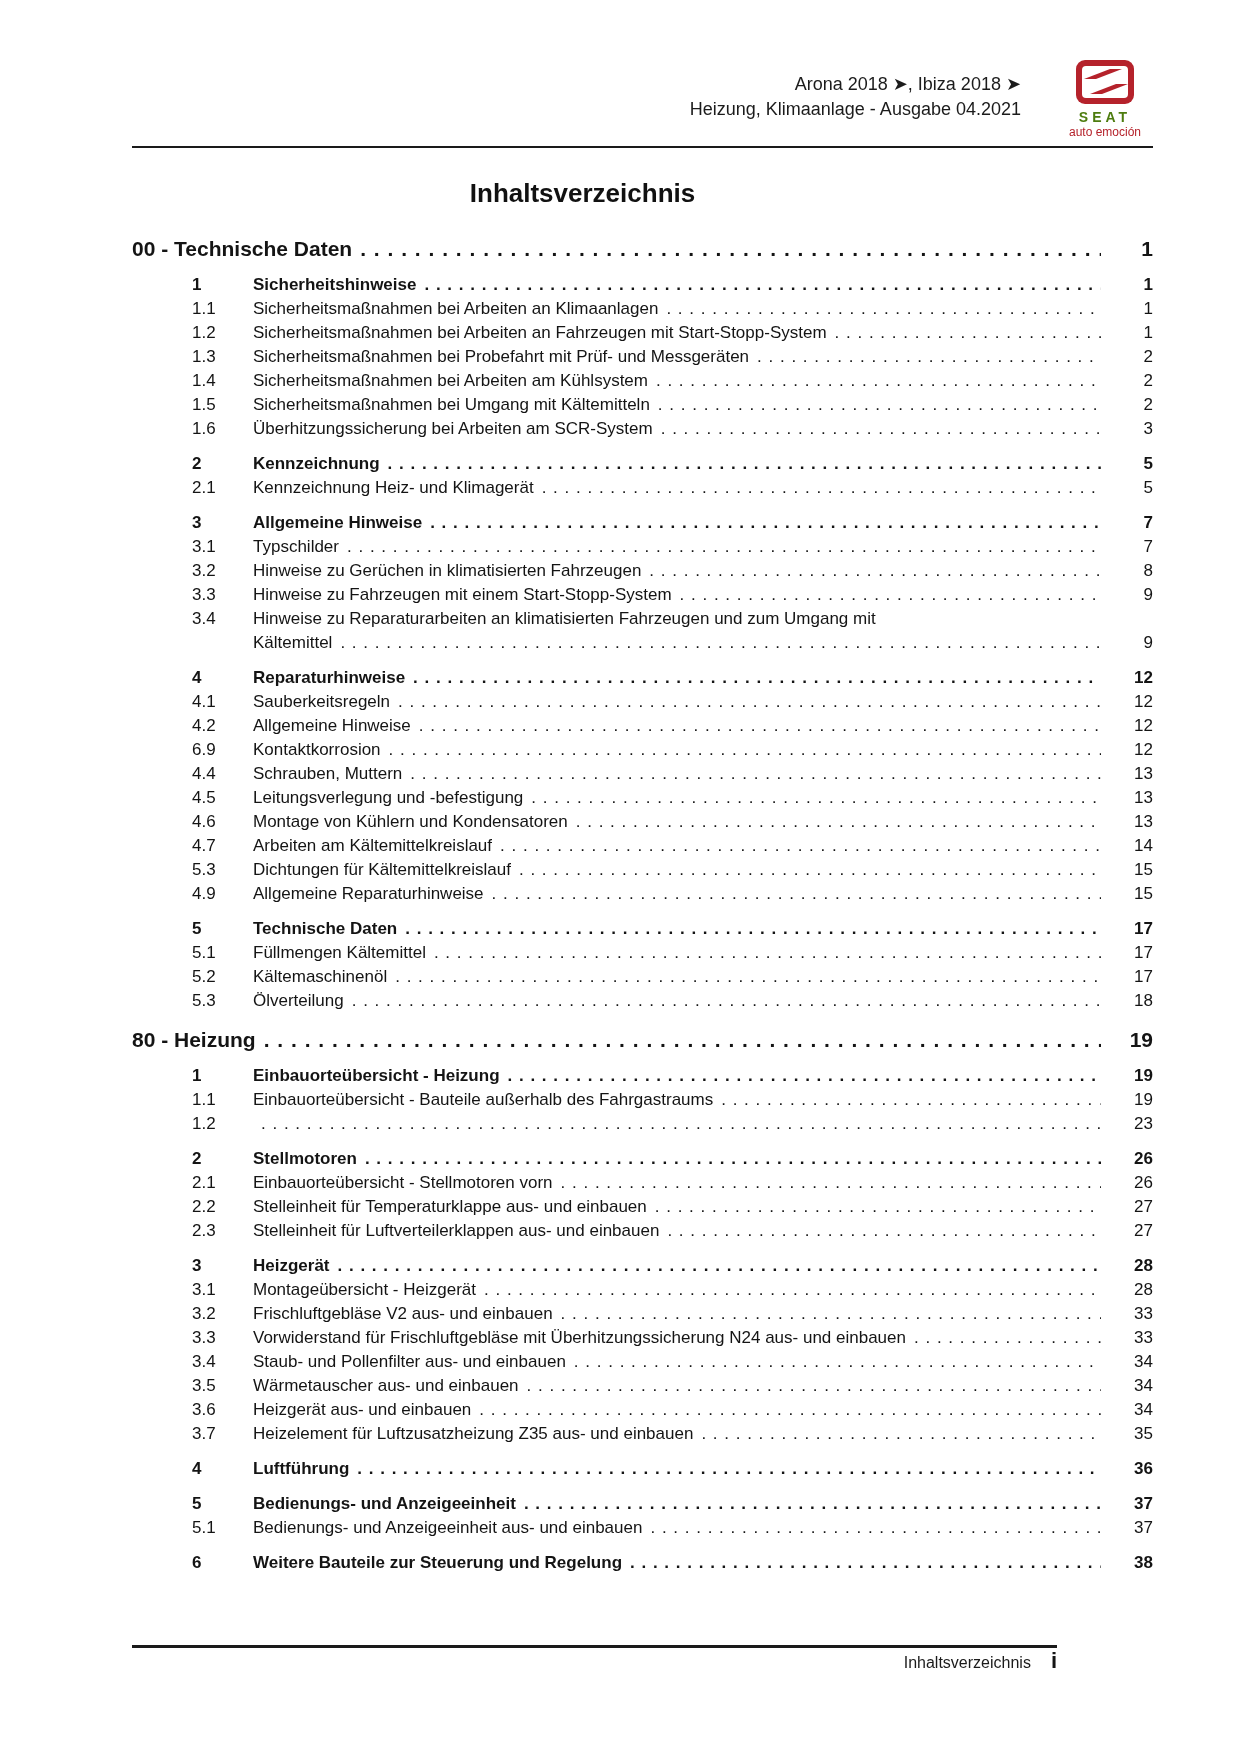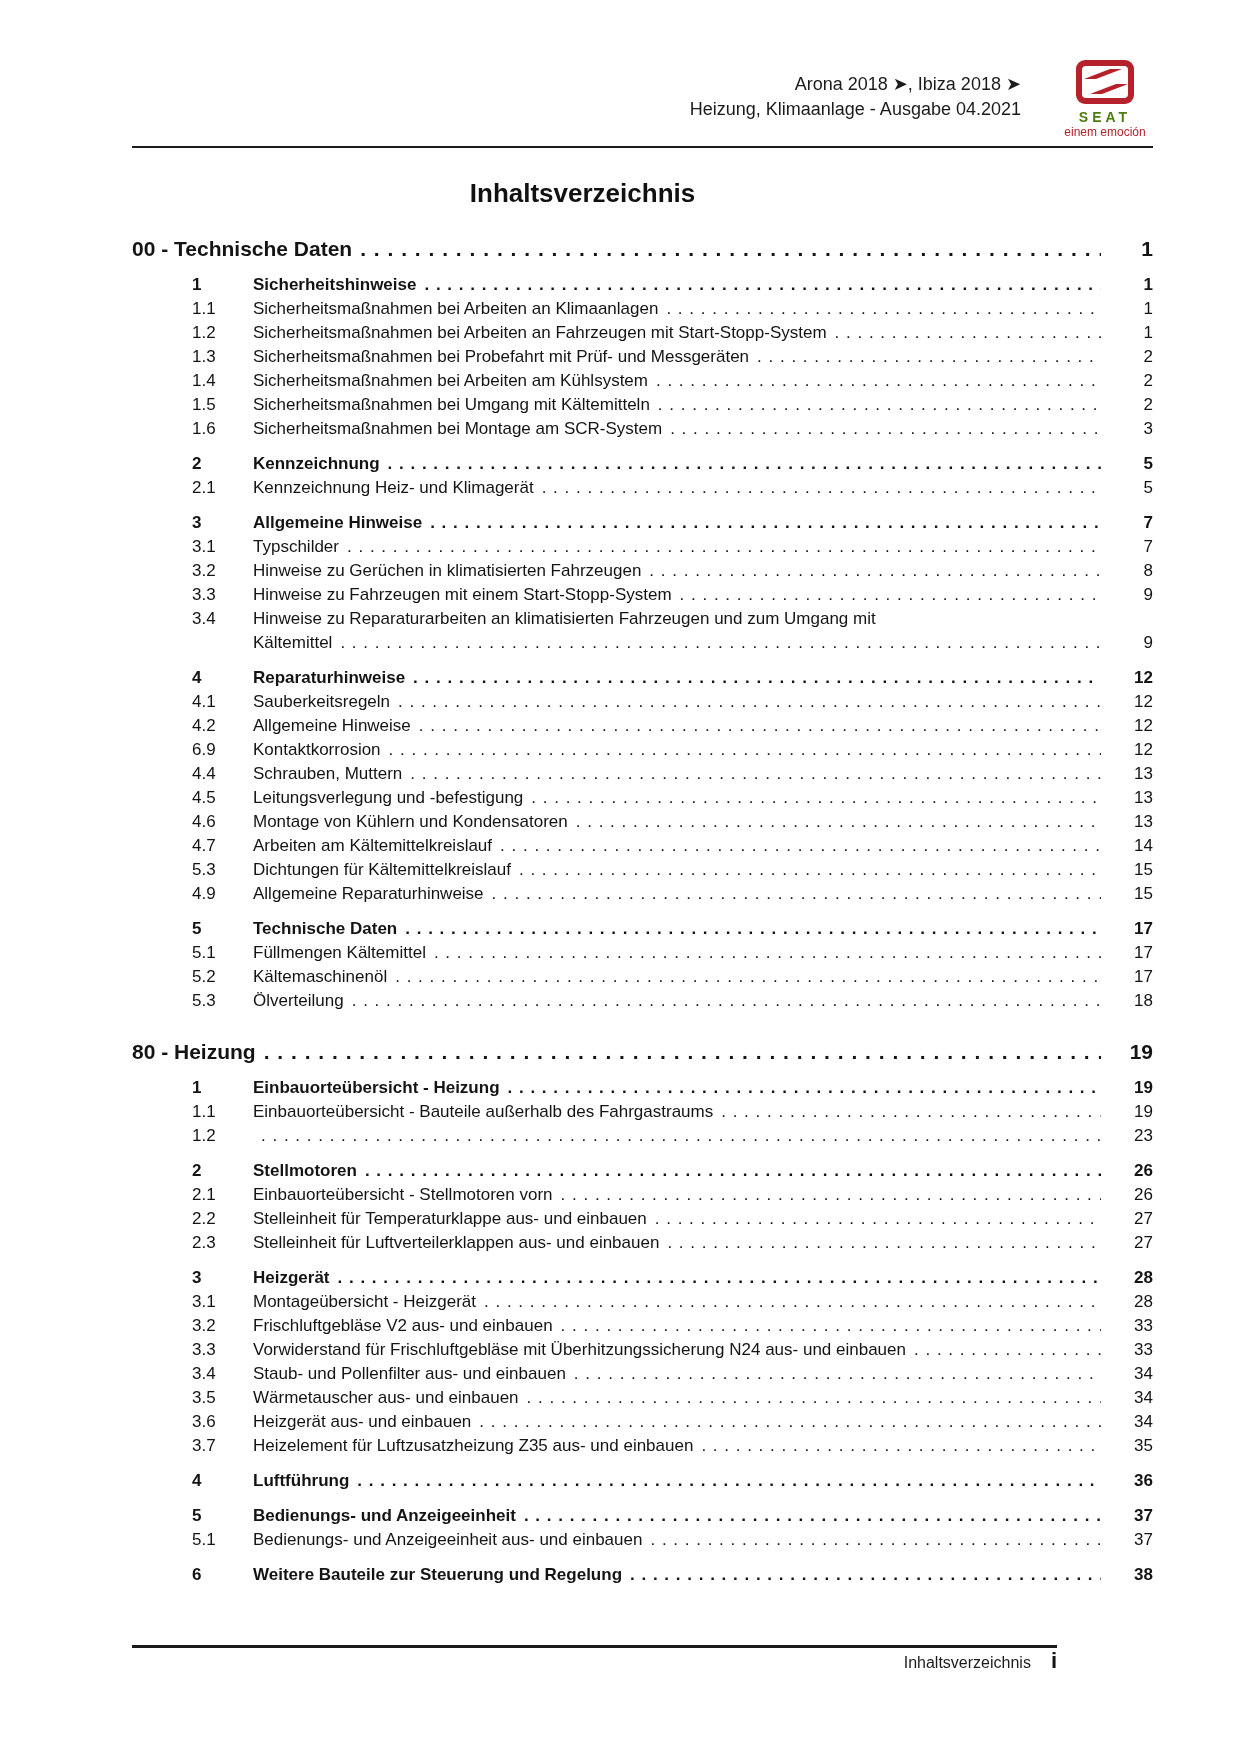--- a/index.html
+++ b/index.html
@@ -38,21 +38,21 @@
   .doc-title {
     text-align:center; font-size:26px; font-weight:bold; color:#111;
     margin-top:30px; transform:translateX(-60px);
   }
 
   
   .toc { margin-top:26px; }
   .sec-heading {
     display:flex; align-items:baseline;
     font-size:21px; font-weight:bold; line-height:27px;
-    margin-top:25px; margin-bottom:9px;
+    margin-top:13px; margin-bottom:9px;
   }
   .sec-title { flex:none; white-space:nowrap; }
   .entry {
     display:flex; align-items:baseline;
     font-size:17px; line-height:24px;
   }
   .entry.bold { font-weight:bold; margin-top:11px; }
   .entry .num { flex:none; width:61px; margin-left:60px; }
   .entry .etitle { flex:none; max-width:780px; }
   .leader {
@@ -89,21 +89,21 @@
       <div class="logo-block">
         <span class="logo-mark">
           <svg width="62" height="48" viewBox="0 0 62 48" aria-hidden="true">
             <rect x="2" y="2" width="58" height="44" rx="9" fill="#b5222b"></rect>
             <rect x="8" y="8" width="46" height="32" rx="4" fill="#ffffff"></rect>
             <path d="M10 21 L36 11 L48 11 L22 21 Z" fill="#b5222b"></path>
             <path d="M16 36 L42 26 L54 26 L28 36 Z" fill="#b5222b"></path>
           </svg>
         </span>
         <div class="logo-brand">SEAT</div>
-        <div class="logo-tagline">einem emoción</div>
+        <div class="logo-tagline">auto emoción</div>
       </div>
     </div>
     <hr class="header-rule">
 
     <div class="doc-title">Inhaltsverzeichnis</div>
 
     <div class="toc">
         <div class="sec-heading">
           <span class="sec-title">00 - Technische Daten</span>
           <span class="leader"></span>
@@ -140,21 +140,21 @@
           <span class="page-num">2</span>
         </div>
         <div class="entry">
           <span class="num">1.5</span>
           <span class="etitle">Sicherheitsmaßnahmen bei Umgang mit Kältemitteln</span>
           <span class="leader"></span>
           <span class="page-num">2</span>
         </div>
         <div class="entry">
           <span class="num">1.6</span>
-          <span class="etitle">Sicherheitsmaßnahmen bei Montage am SCR-System</span>
+          <span class="etitle">Überhitzungssicherung bei Arbeiten am SCR-System</span>
           <span class="leader"></span>
           <span class="page-num">3</span>
         </div>
         <div class="entry bold">
           <span class="num">2</span>
           <span class="etitle">Kennzeichnung</span>
           <span class="leader"></span>
           <span class="page-num">5</span>
         </div>
         <div class="entry">

